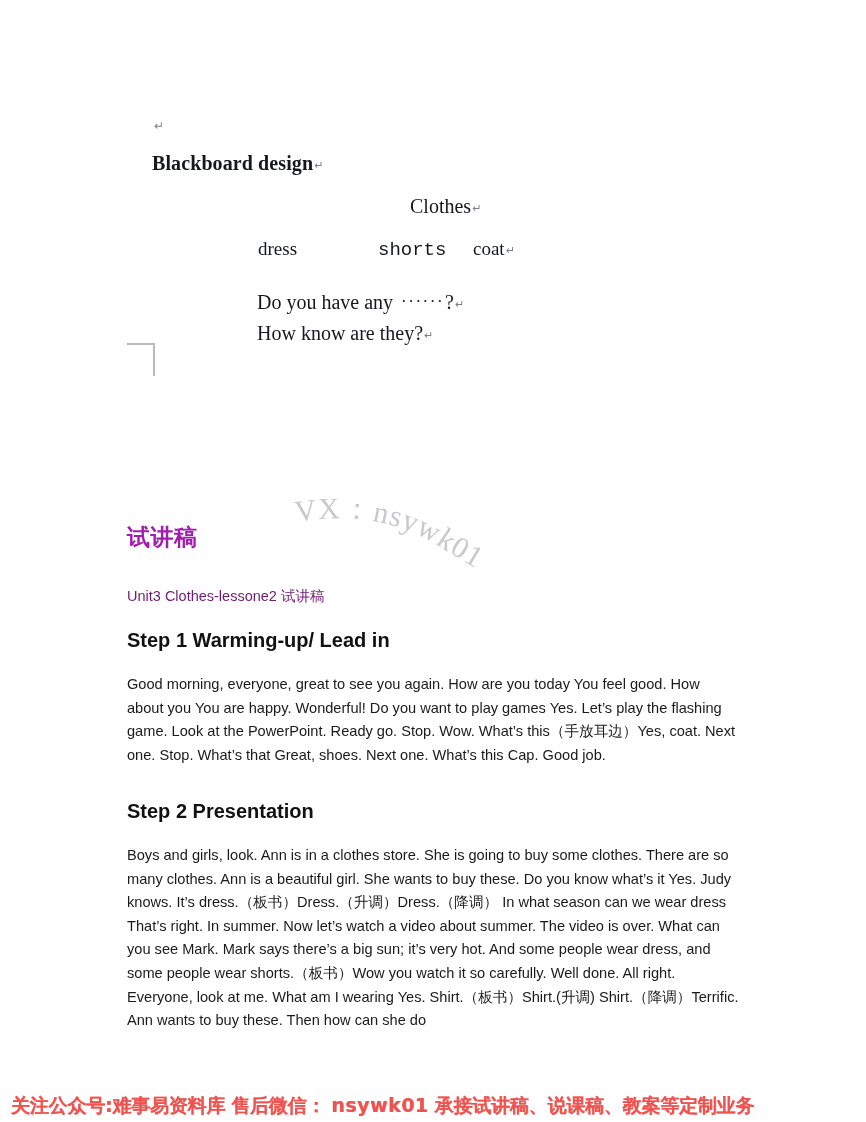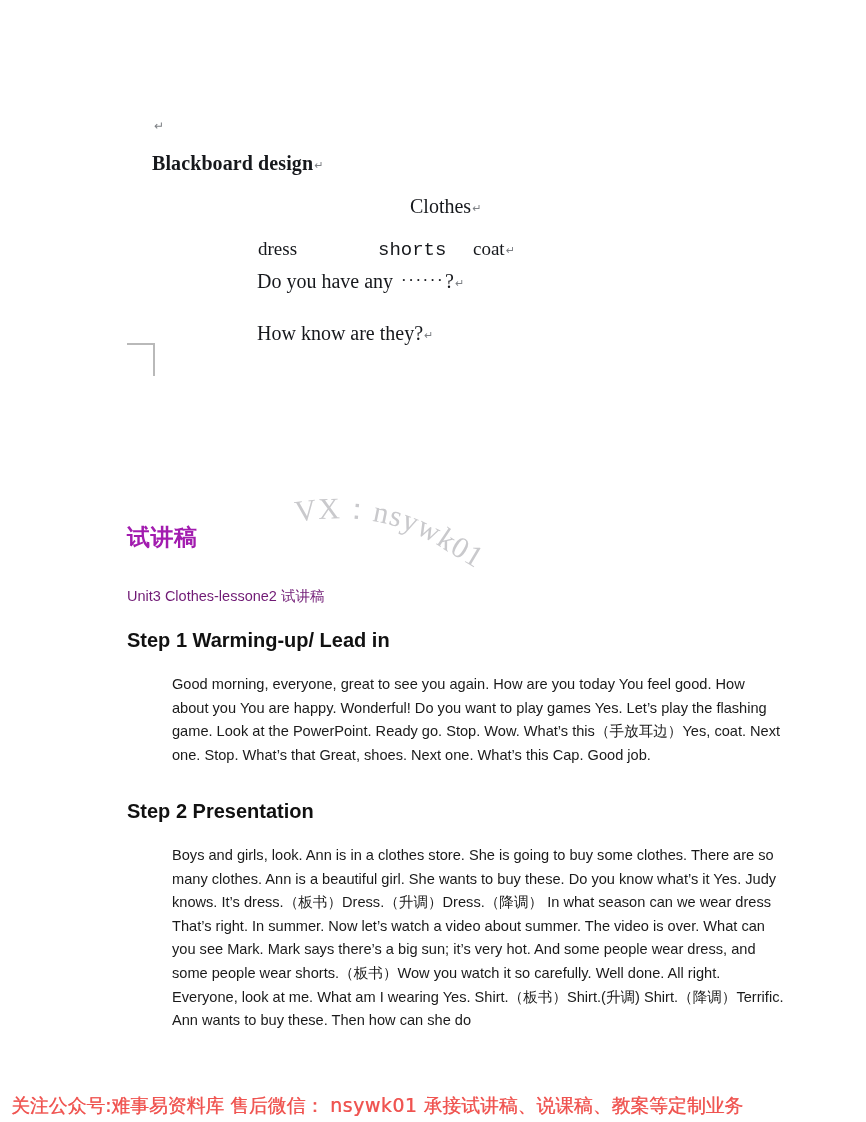--- a/index.html
+++ b/index.html
@@ -62,21 +62,21 @@
     top: 238px;
     width: 300px;
     font-size: 19px;
     white-space: nowrap;
   }
   .bb-words .w1 { display: inline-block; width: 120px; }
   .bb-words .w2 { display: inline-block; width: 95px; font-family: Liberation Mono, monospace; }
   .bb-line-a {
     position: absolute;
     left: 257px;
-    top: 270px;
+    top: 291px;
     font-size: 20px;
     white-space: nowrap;
   }
   .bb-line-a .dots {
     letter-spacing: 1.5px;
     font-size: 17px;
     vertical-align: 2px;
     padding-left: 8px;
     padding-right: 1px;
   }
@@ -161,41 +161,40 @@
   .step2 { top: 800px; }
 
   .para {
     position: absolute;
     left: 0;
     width: 612px;
     font-size: 14.6px;
     line-height: 23.6px;
     color: #1a1a1a;
     text-align: left;
-    margin-left: 45px;
   }
   .para1 { top: 673px; }
   .para2 { top: 844px; }
 
   
   .footer {
     position: absolute;
     left: 0;
     top: 1089px;
     width: 866px;
     height: 33px;
     overflow: hidden;
   }
   .footer-text {
     position: absolute;
     left: 11px;
     top: 1px;
     white-space: nowrap;
     font-family: "DejaVu Sans", sans-serif;
-    font-weight: normal;
+    font-weight: bold;
     font-size: 19px;
     line-height: 30px;
     color: #ef5350;
     letter-spacing: -0.2px;
     text-shadow: 0.5px 0 0 #f4827e;
   }
   .footer-text .seg { padding-right: 6px; }
   .footer-text .lat {
     font-family: "DejaVu Sans", sans-serif;
     letter-spacing: 0.5px;

